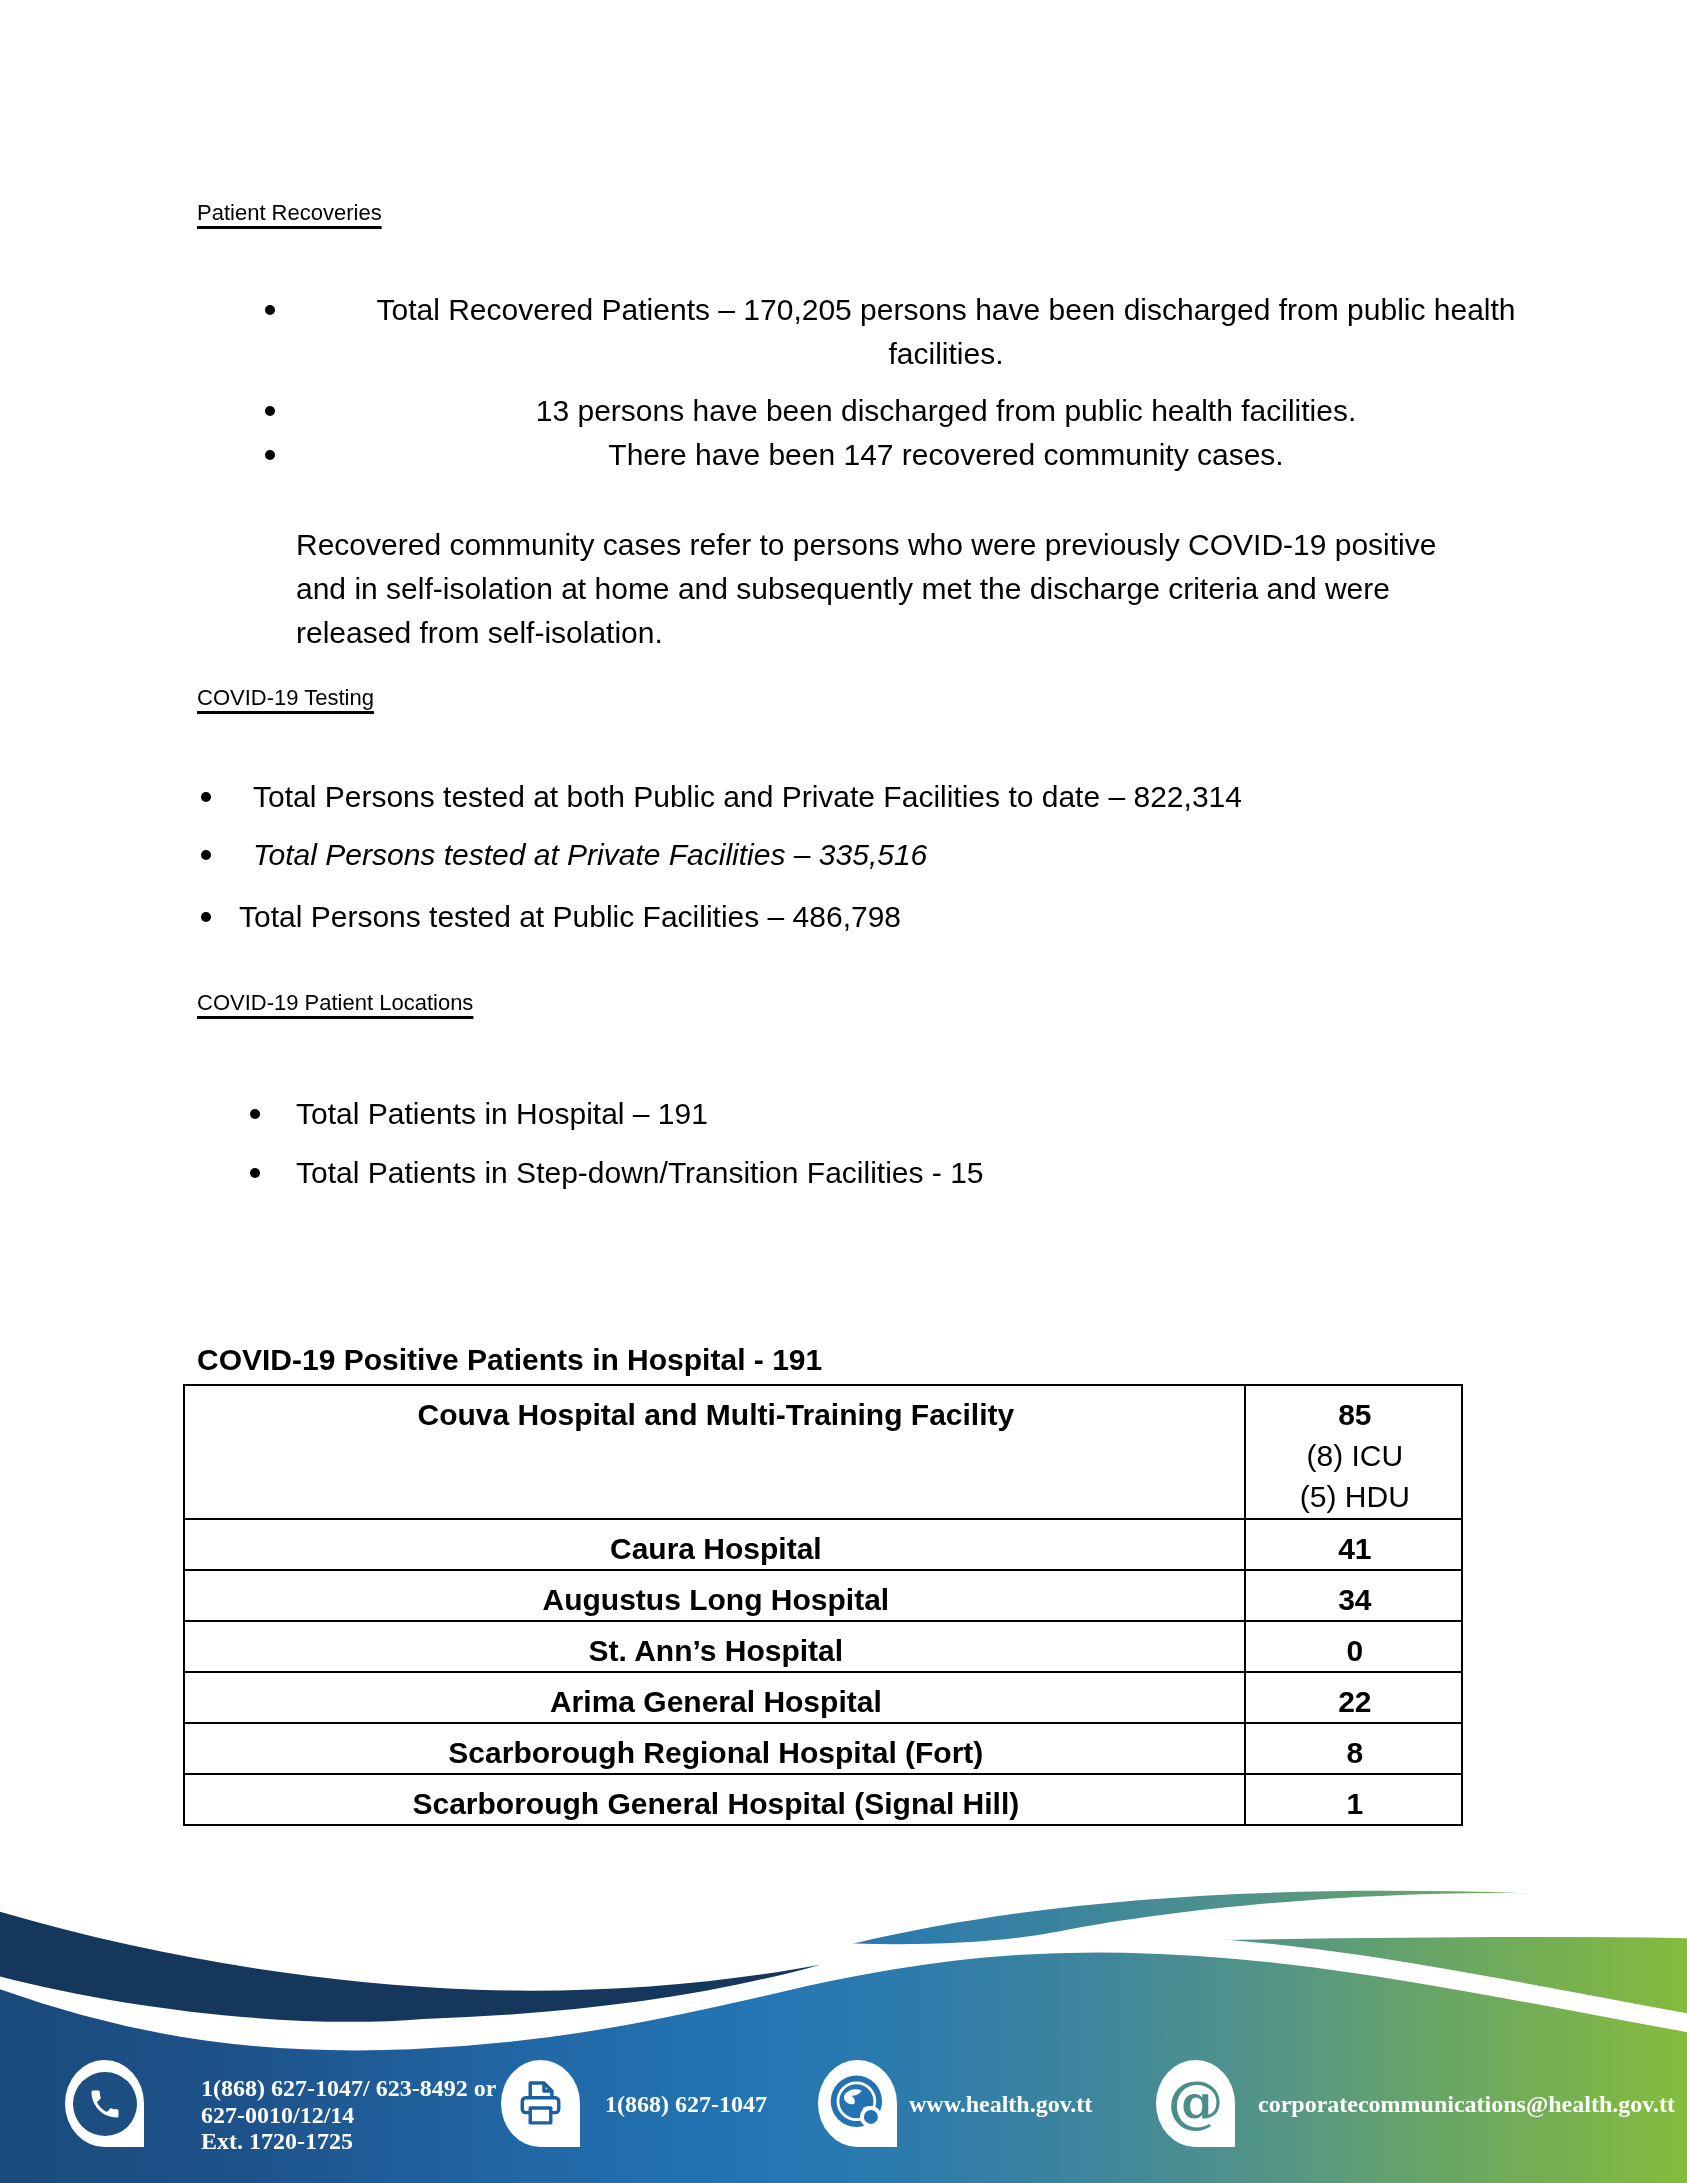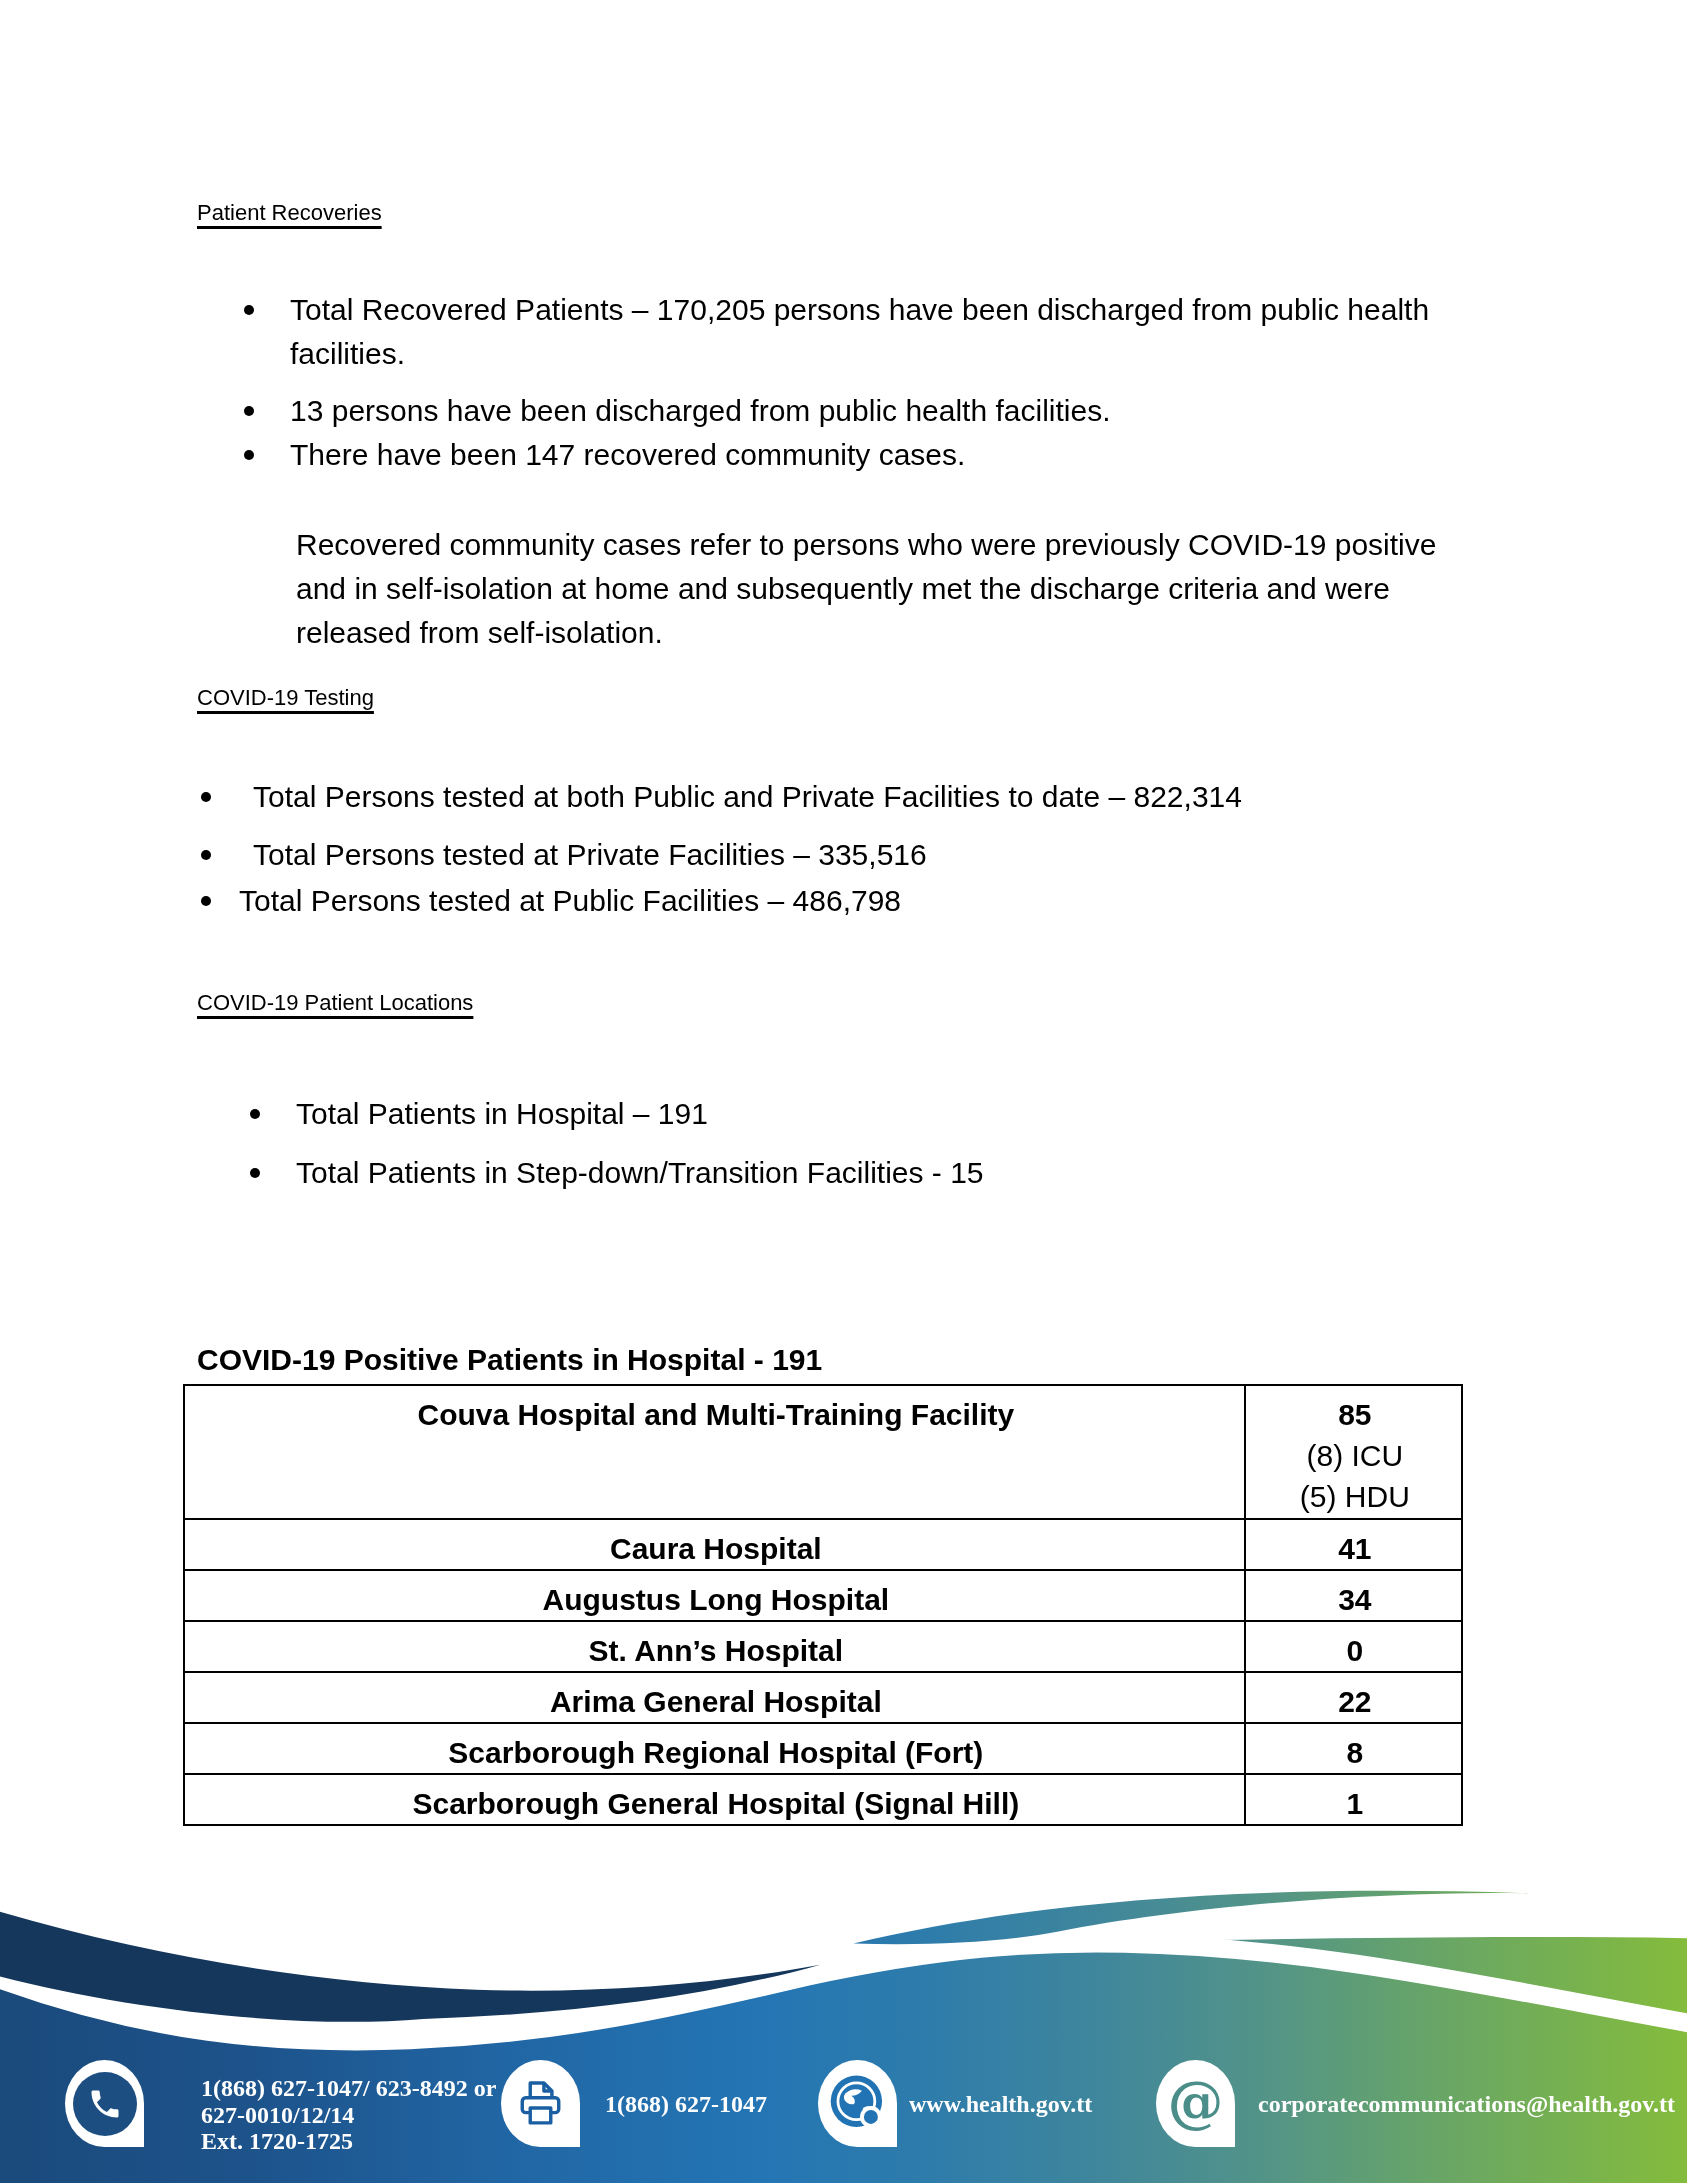--- a/index.html
+++ b/index.html
@@ -53,36 +53,36 @@
     color:#4a8d89; line-height:1; margin-top:-5.3px;
   }
 </style>
 </head>
 <body>
 
 <div id="page">
 
   <div class="heading" style="left:197px; top:200px;">Patient Recoveries</div>
 
-  <ul class="blist" style="left:290px; top:288px; width:1270px;" id="recoveries-list">
+  <ul class="blist" style="left:311px; top:288px; width:1270px;text-align:center;" id="recoveries-list">
     <li style="margin-bottom:13.2px;">Total Recovered Patients – 170,205 persons have been discharged from public health
 facilities.</li>
     <li>13 persons have been discharged from public health facilities.</li>
     <li>There have been 147 recovered community cases.</li>
   </ul>
 
   <div class="note" style="left:296px; top:523px; width:1270px;">Recovered community cases refer to persons who were previously COVID-19 positive
 and in self-isolation at home and subsequently met the discharge criteria and were
 released from self-isolation.</div>
 
   <div class="heading" style="left:197px; top:685px;">COVID-19 Testing</div>
 
   <ul class="blist" style="left:253px; top:775px; width:1323px;" id="testing-list">
     <li style="margin-bottom:14px;">Total Persons tested at both Public and Private Facilities to date – 822,314</li>
-    <li style="margin-bottom:2px;">Total Persons tested at Private Facilities – 335,516</li>
+    <li style="margin-bottom:18px;font-style:italic;">Total Persons tested at Private Facilities – 335,516</li>
     <li style="text-indent:-14px;">Total Persons tested at Public Facilities – 486,798</li>
   </ul>
 
   <div class="heading" style="left:197px; top:990px;">COVID-19 Patient Locations</div>
 
   <ul class="blist" style="left:296px; top:1092px; width:1323px;" id="locations-list">
     <li style="margin-bottom:14.6px;">Total Patients in Hospital – 191</li>
     <li style="margin-bottom:26px;">Total Patients in Step-down/Transition Facilities - 15</li>
   </ul>
 

